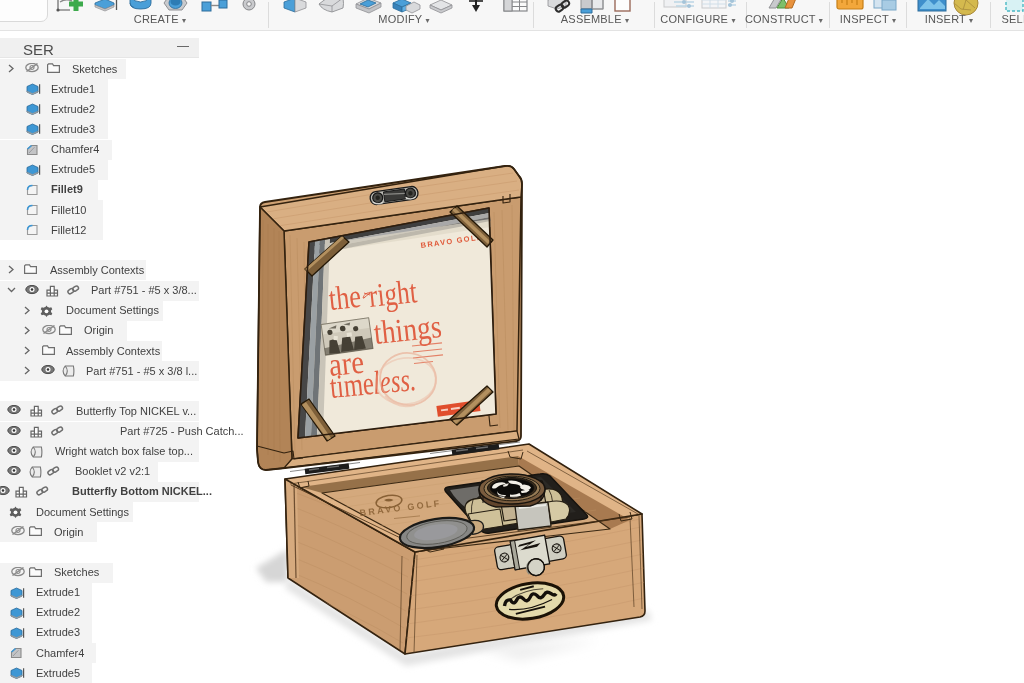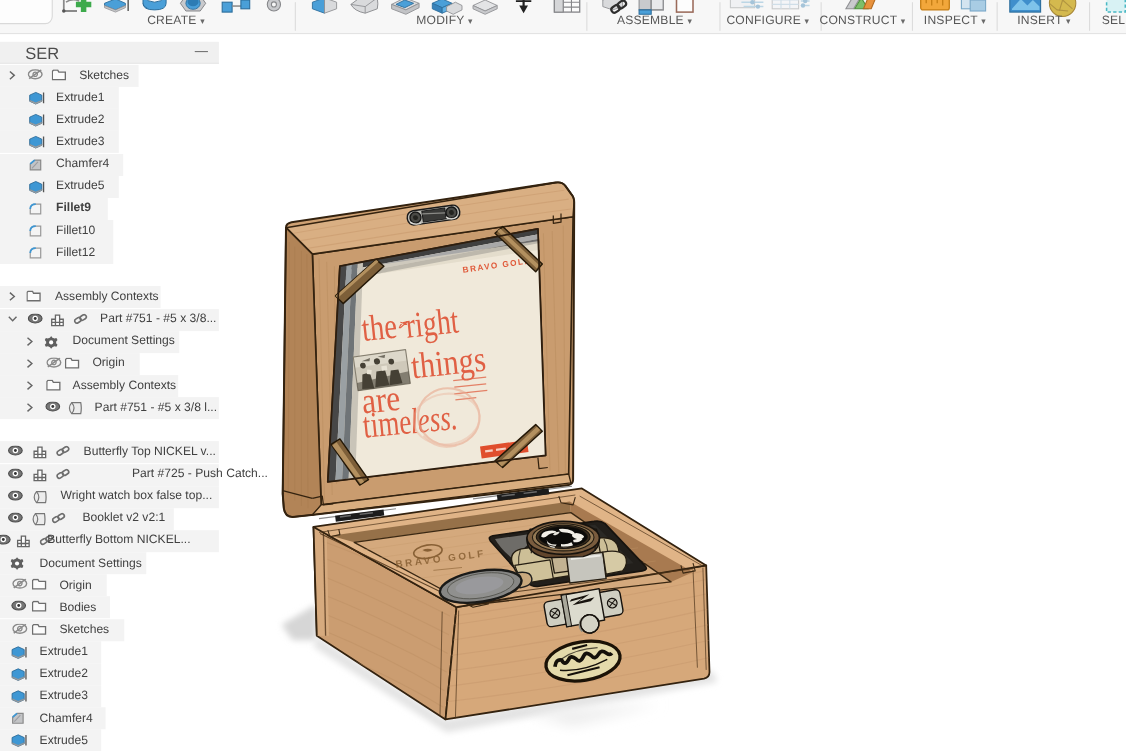--- a/index.html
+++ b/index.html
@@ -741,49 +741,39 @@
         <div class="bg" style="width:199px;"></div>
         <svg class="bi" style="left:-4px;top:4px;" width="15" height="13" viewBox="0 0 15 13">
           <use href="#i-eye"></use>
         </svg>
         <svg class="bi" style="left:15px;top:4px;" width="15" height="13" viewBox="0 0 15 13">
           <use href="#i-comp"></use>
         </svg>
         <svg class="bi" style="left:36px;top:4px;" width="15" height="13" viewBox="0 0 15 13">
           <use href="#i-link"></use>
         </svg>
-        <span class="txt" style="left:43px;">Butterfly Bottom NICKEL...</span>
+        <span class="txt" style="left:72px;font-weight:bold;">Butterfly Bottom NICKEL...</span>
       </div>
 <div class="brow" style="top:464.1px;">
         <div class="bg" style="width:133px;"></div>
         <svg class="bi" style="left:9px;top:4px;" width="15" height="13" viewBox="0 0 15 13">
           <use href="#i-gear"></use>
         </svg>
         <span class="txt" style="left:36px;">Document Settings</span>
       </div>
 <div class="brow" style="top:484.2px;">
         <div class="bg" style="width:97px;"></div>
         <svg class="bi" style="left:11px;top:4px;" width="15" height="13" viewBox="0 0 15 13">
           <use href="#i-eyeoff"></use>
         </svg>
         <svg class="bi" style="left:29px;top:4px;" width="15" height="13" viewBox="0 0 15 13">
           <use href="#i-folder"></use>
         </svg>
         <span class="txt" style="left:54px;">Origin</span>
       </div>
-<div class="brow" style="top:504.4px;">
-        <div class="bg" style="width:100px;"></div>
-        <svg class="bi" style="left:10px;top:4px;" width="15" height="13" viewBox="0 0 15 13">
-          <use href="#i-eye"></use>
-        </svg>
-        <svg class="bi" style="left:29px;top:4px;" width="15" height="13" viewBox="0 0 15 13">
-          <use href="#i-folder"></use>
-        </svg>
-        <span class="txt" style="left:54px;">Bodies</span>
-      </div>
 <div class="brow" style="top:524.5px;">
         <div class="bg" style="width:113px;"></div>
         <svg class="bi" style="left:11px;top:4px;" width="15" height="13" viewBox="0 0 15 13">
           <use href="#i-eyeoff"></use>
         </svg>
         <svg class="bi" style="left:29px;top:4px;" width="15" height="13" viewBox="0 0 15 13">
           <use href="#i-folder"></use>
         </svg>
         <span class="txt" style="left:54px;">Sketches</span>
       </div>

